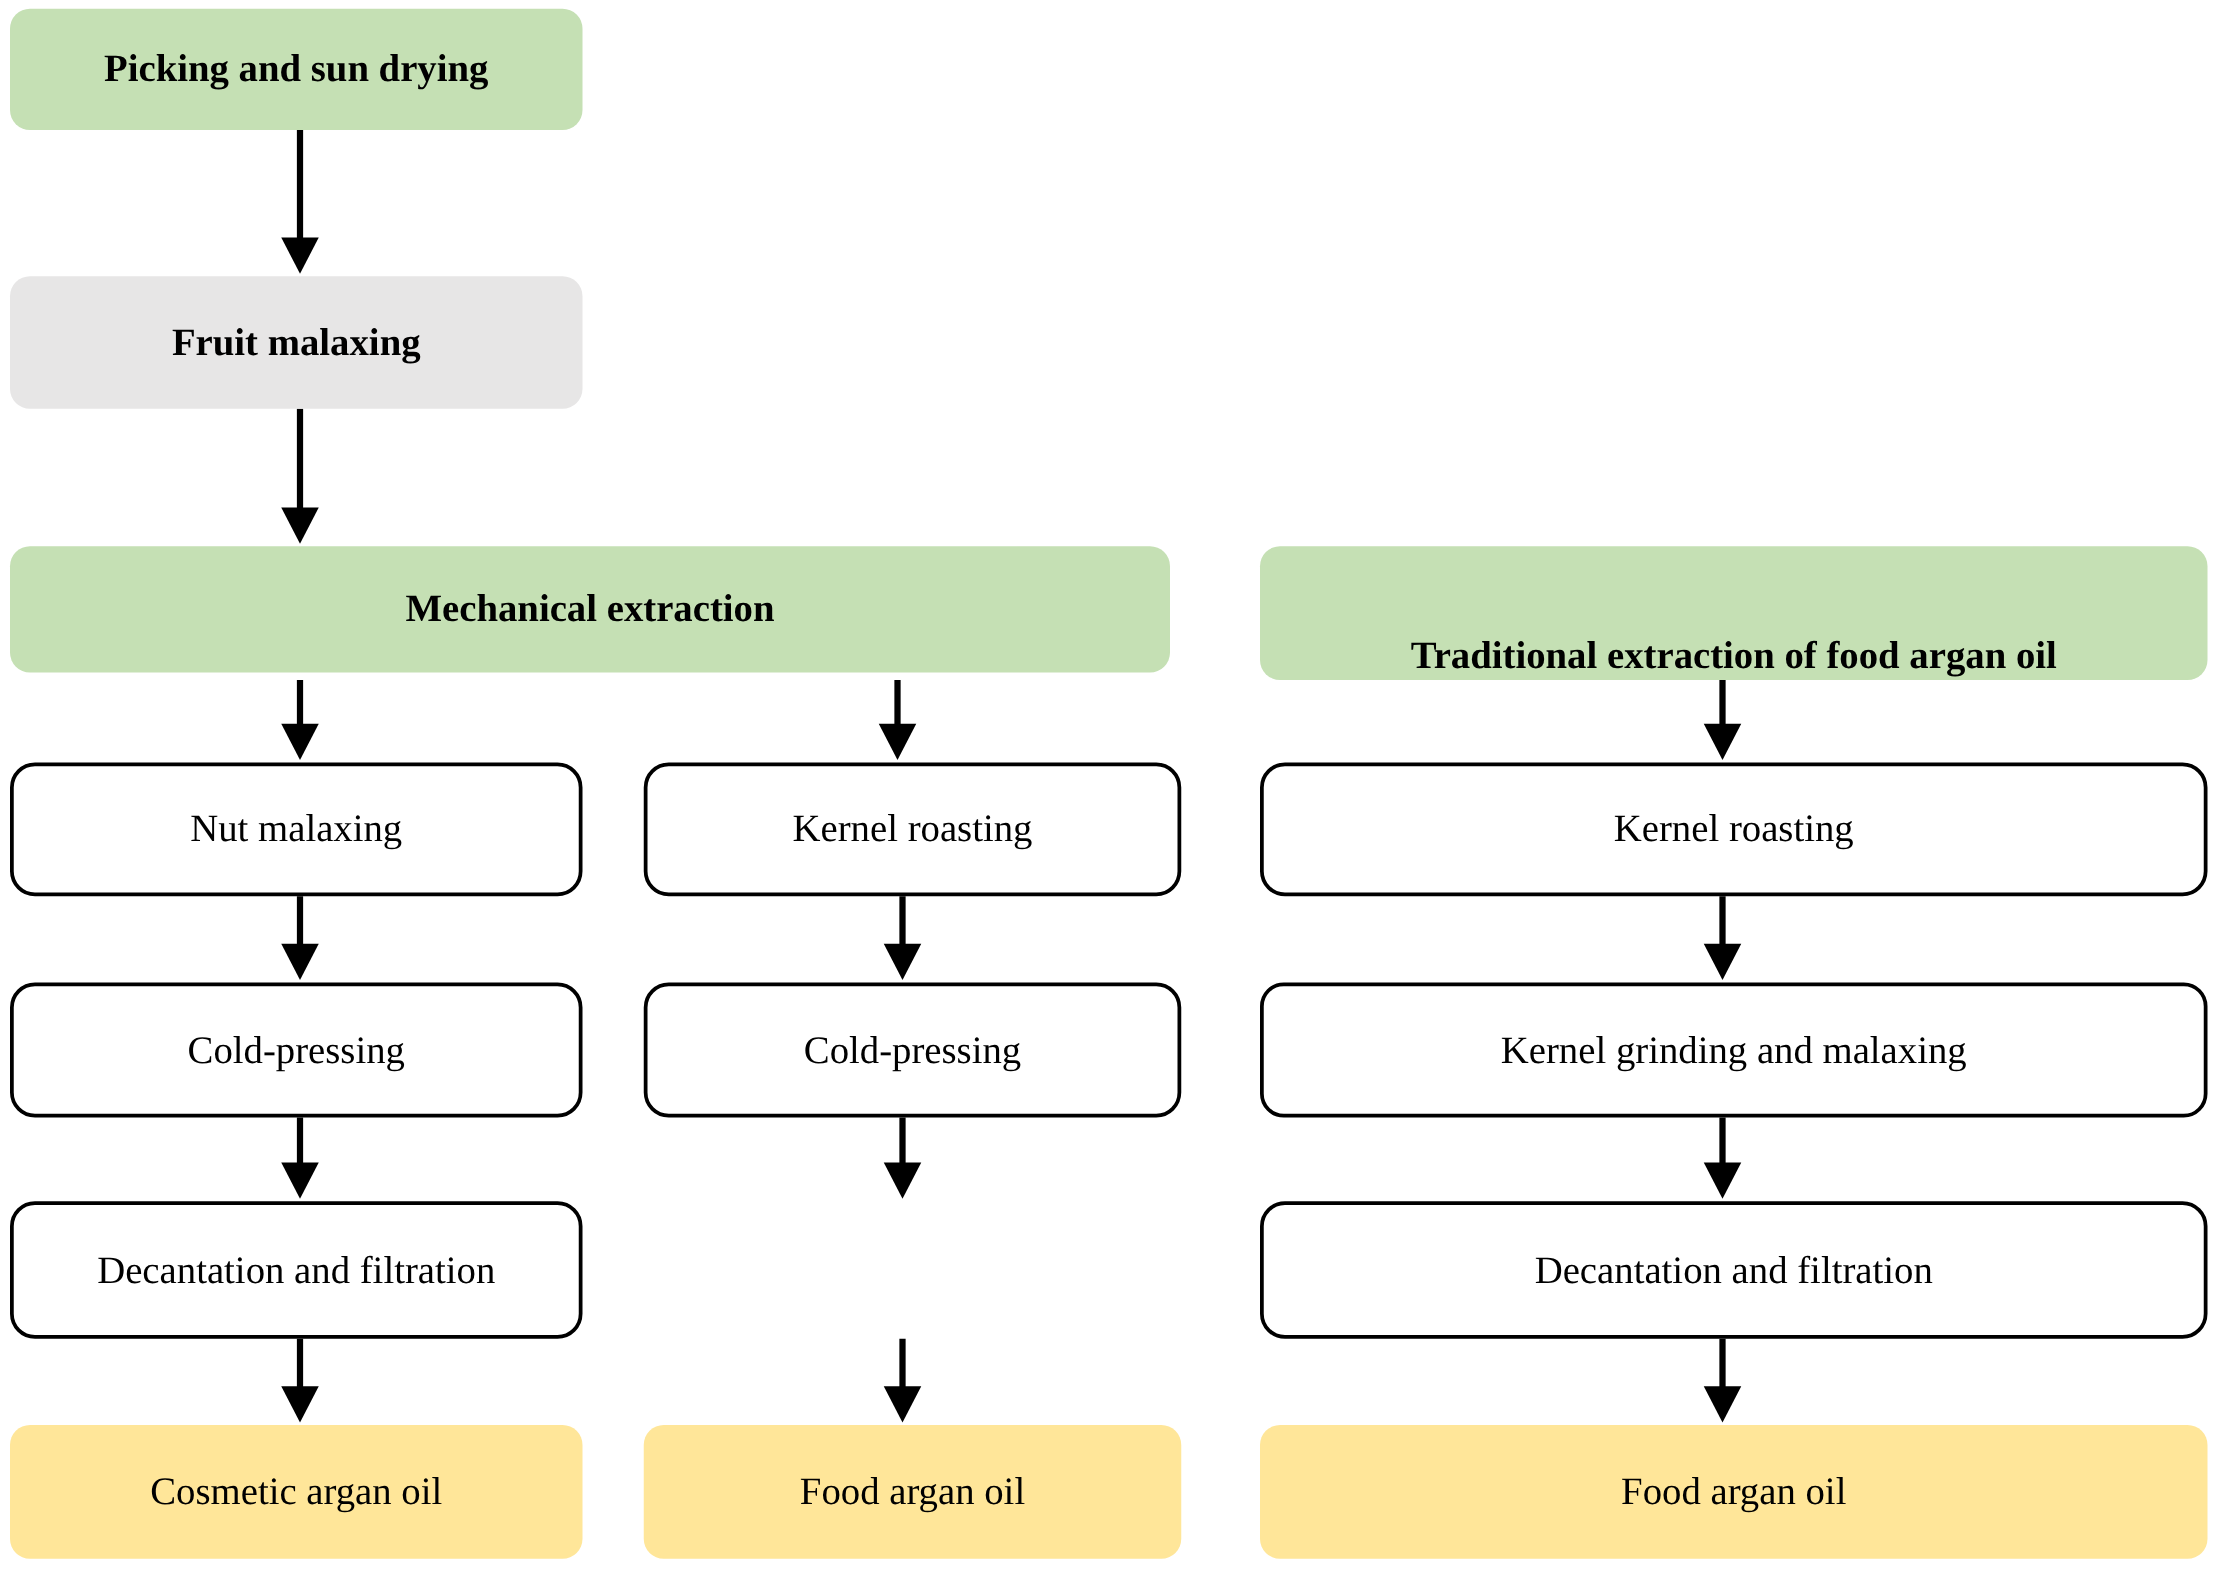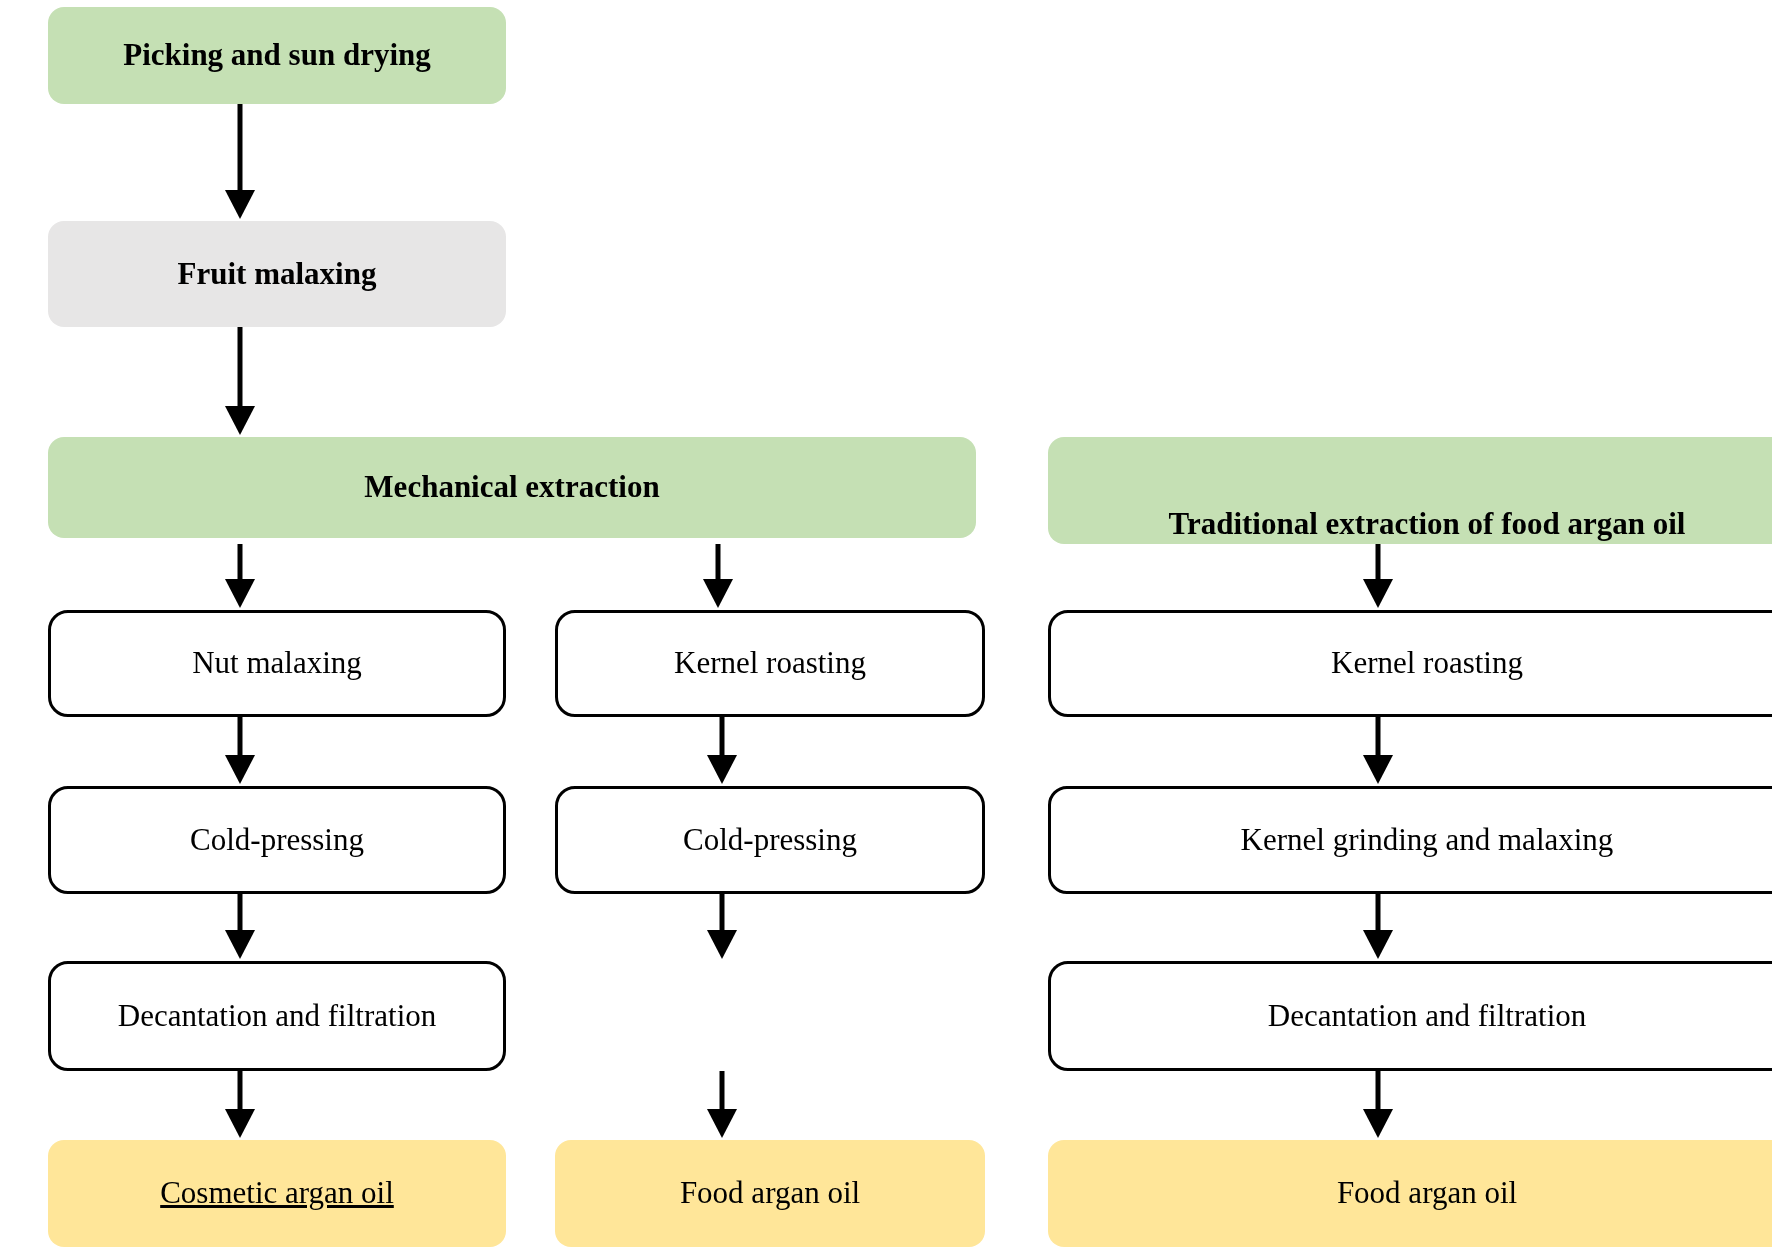--- a/index.html
+++ b/index.html
@@ -20,21 +20,20 @@
   .node {
     position: absolute;
     display: flex;
     align-items: center;
     justify-content: center;
     text-align: center;
     box-sizing: border-box;
     font-size: 31px;
     color: #000000;
     padding: 0 18px;
-    margin-left: 40px;
   }
   .node .label { white-space: pre-line; line-height: 1.25; }
   .header { font-weight: bold; }
   .green  { background: var(--stage_green);   border-radius: 16px; }
   .gray   { background: var(--neutral_gray);  border-radius: 16px; }
   .yellow { background: var(--product_yellow);border-radius: 16px; }
   .process{ background: var(--process_white); border: 3px solid var(--box_border); border-radius: 20px; }
 
   
   .n-picking            { left:   8px; top:    7px; width: 458px; height:  97px; }
@@ -43,21 +42,21 @@
   .n-traditional        { left:1008px; top:  437px; width: 758px; height: 107px; align-items: flex-end; }
   .n-nut_cracking       { left:   8px; top:  610px; width: 458px; height: 107px; }
   .n-kernel_roasting_mid{ left: 515px; top:  610px; width: 430px; height: 107px; }
   .n-kernel_roasting_right{ left:1008px; top:610px; width: 758px; height: 107px; }
   .n-cold_pressing_left { left:   8px; top:  786px; width: 458px; height: 108px; }
   .n-cold_pressing_mid  { left: 515px; top:  786px; width: 430px; height: 108px; }
   .n-kernel_grinding    { left:1008px; top:  786px; width: 758px; height: 108px; border-radius: 19px; }
   .n-decantation_left   { left:   8px; top:  961px; width: 458px; height: 110px; }
   .n-decantation_mid    { left: 515px; top:  961px; width: 430px; height: 110px; }
   .n-decantation_right  { left:1008px; top:  961px; width: 758px; height: 110px; }
-  .n-cosmetic_oil       { left:   8px; top: 1140px; width: 458px; height: 107px; text-decoration: underline; }
+  .n-cosmetic_oil       { left:   8px; top: 1140px; width: 458px; height: 107px; }
   .n-food_oil_mid       { left: 515px; top: 1140px; width: 430px; height: 107px; }
   .n-food_oil_right     { left:1008px; top: 1140px; width: 758px; height: 107px; }
 </style>
 </head>
 <body>
 
 <div class="canvas">
 
   <svg id="arrow-layer" xmlns="http://www.w3.org/2000/svg" viewBox="0 0 1772 1257">
       <g>

